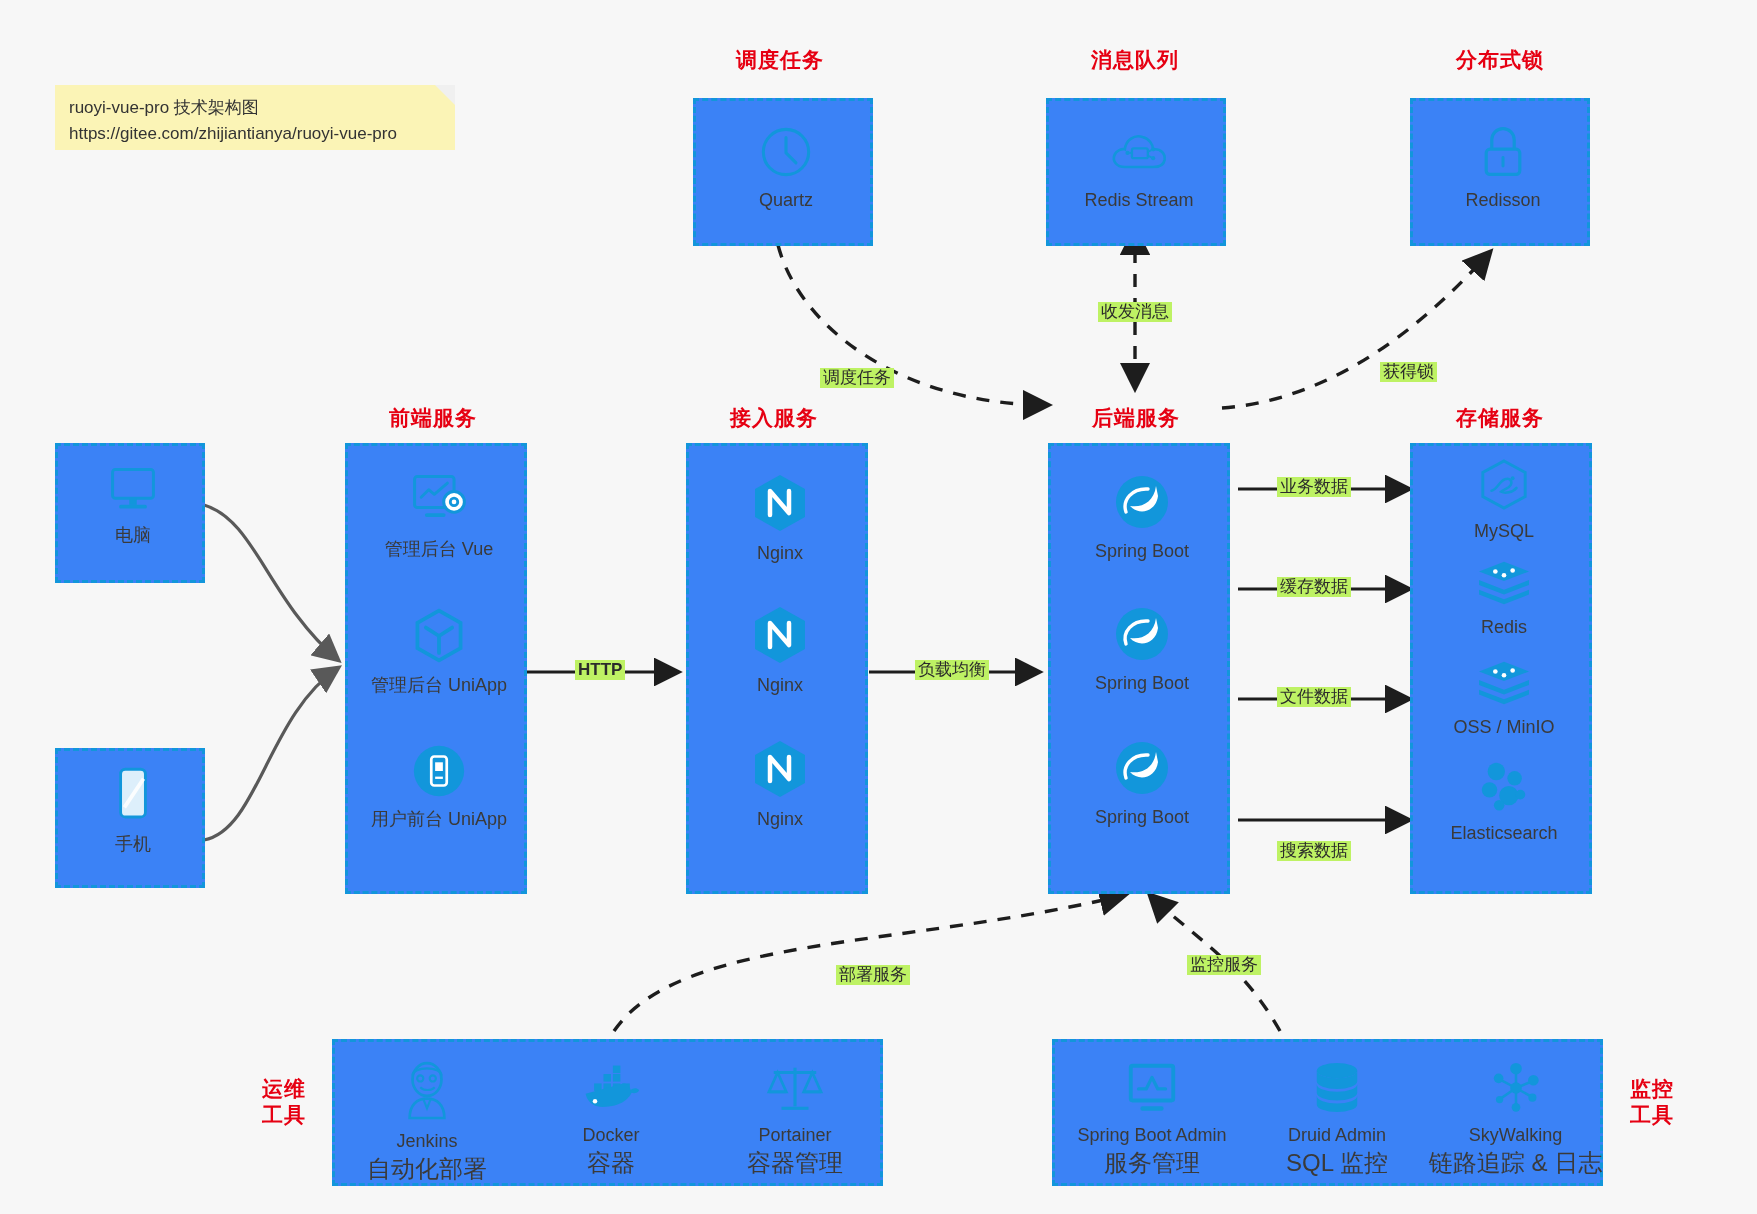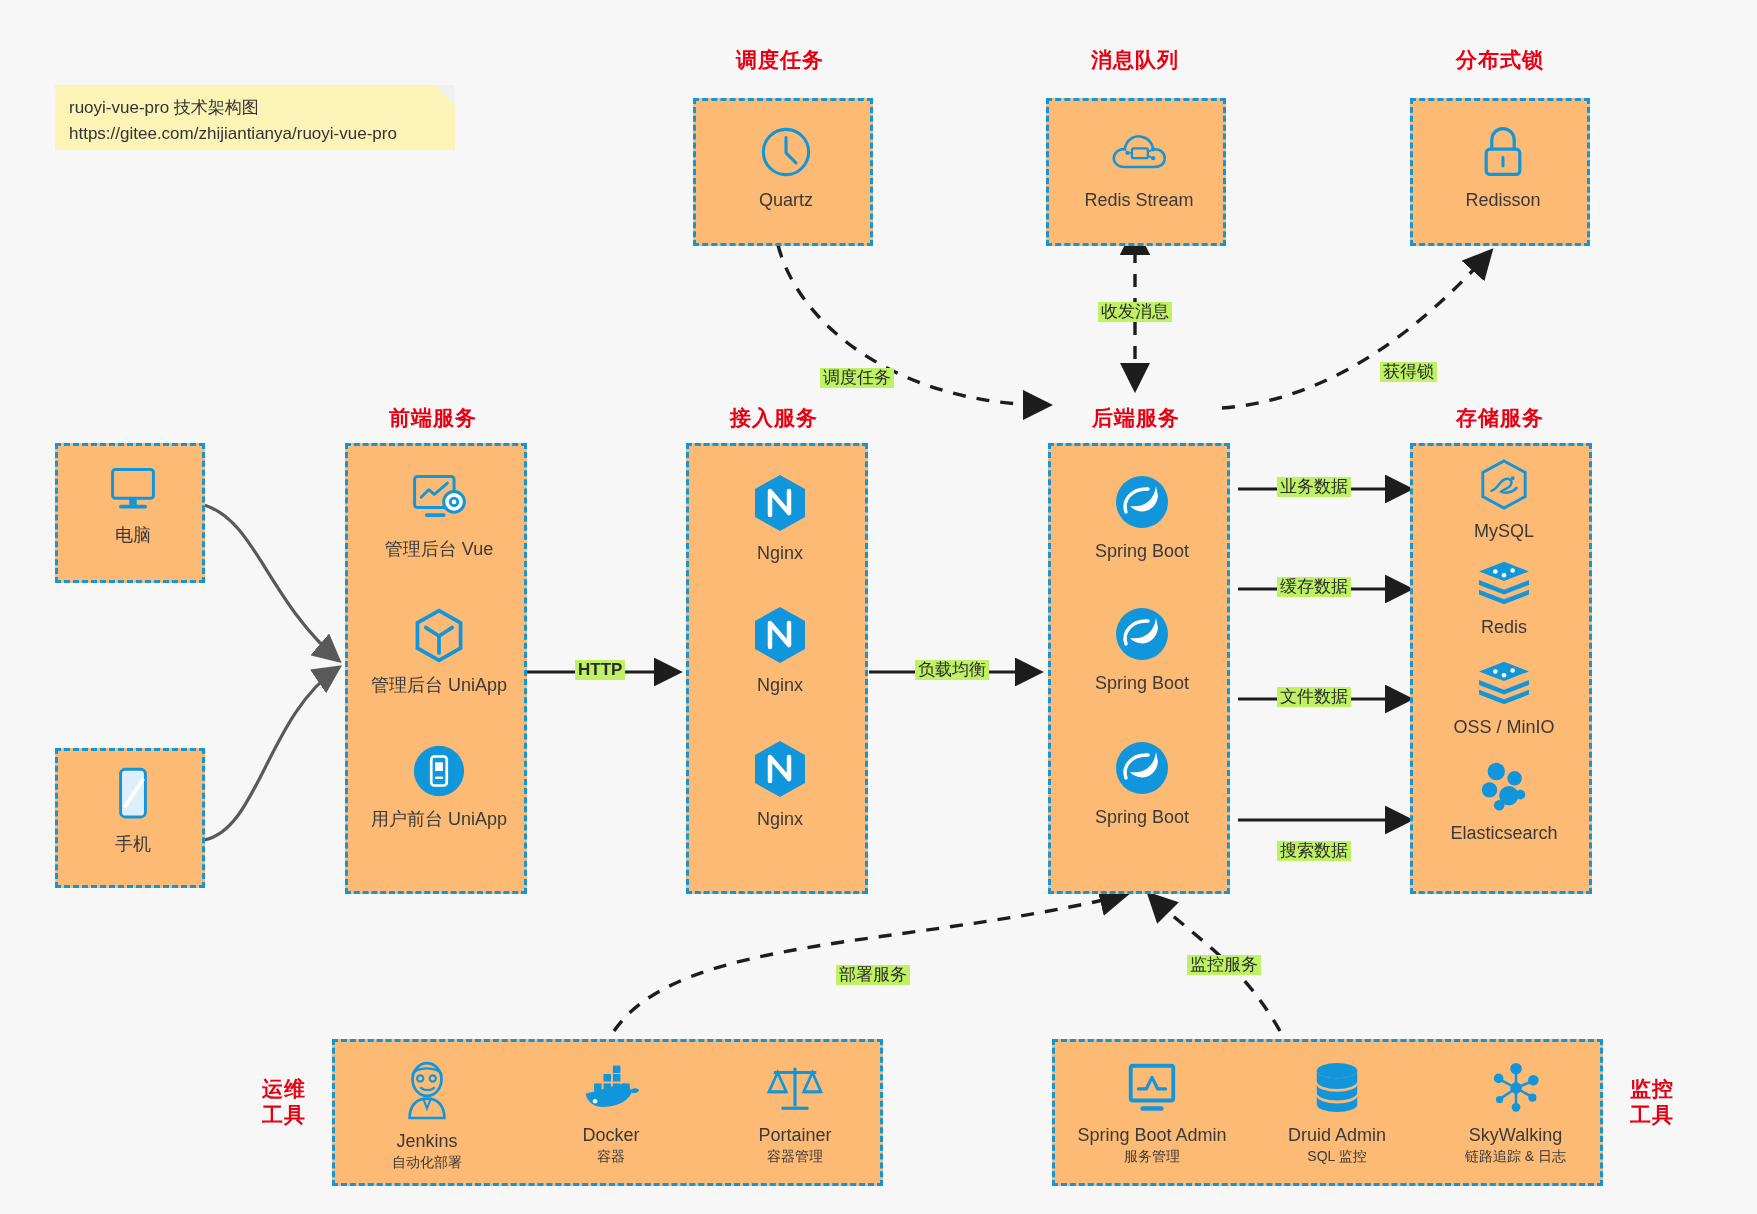--- a/index.html
+++ b/index.html
@@ -11,21 +11,21 @@
   }
   #stage { position: relative; width: 1757px; height: 1214px; }
 
   
   #wires { position: absolute; inset: 0; width: 1757px; height: 1214px; pointer-events: none; }
 
   
   .box {
     position: absolute;
     border: 3px dashed #1296db;
-    background: #fdba74;
+    background: #3b82f6;
   }
 
   
   .cap {
     position: absolute;
     color: #e60012;
     font-weight: bold;
     font-size: 21px;
     letter-spacing: 1px;
     text-align: center;
@@ -44,21 +44,21 @@
   }
   .node .ico { display: block; line-height: 0; }
   .node .lbl {
     margin-top: 7px;
     font-size: 18px;
     color: #3a3a3a;
     white-space: nowrap;
     line-height: 1.35;
   }
   .node .lbl2 {
-    font-size: 14px;
+    font-size: 24px;
     color: #3a3a3a;
     white-space: nowrap;
     line-height: 1.35;
     text-align: right;
   }
 
   
   #note {
     position: absolute;
     left: 55px; top: 85px;

